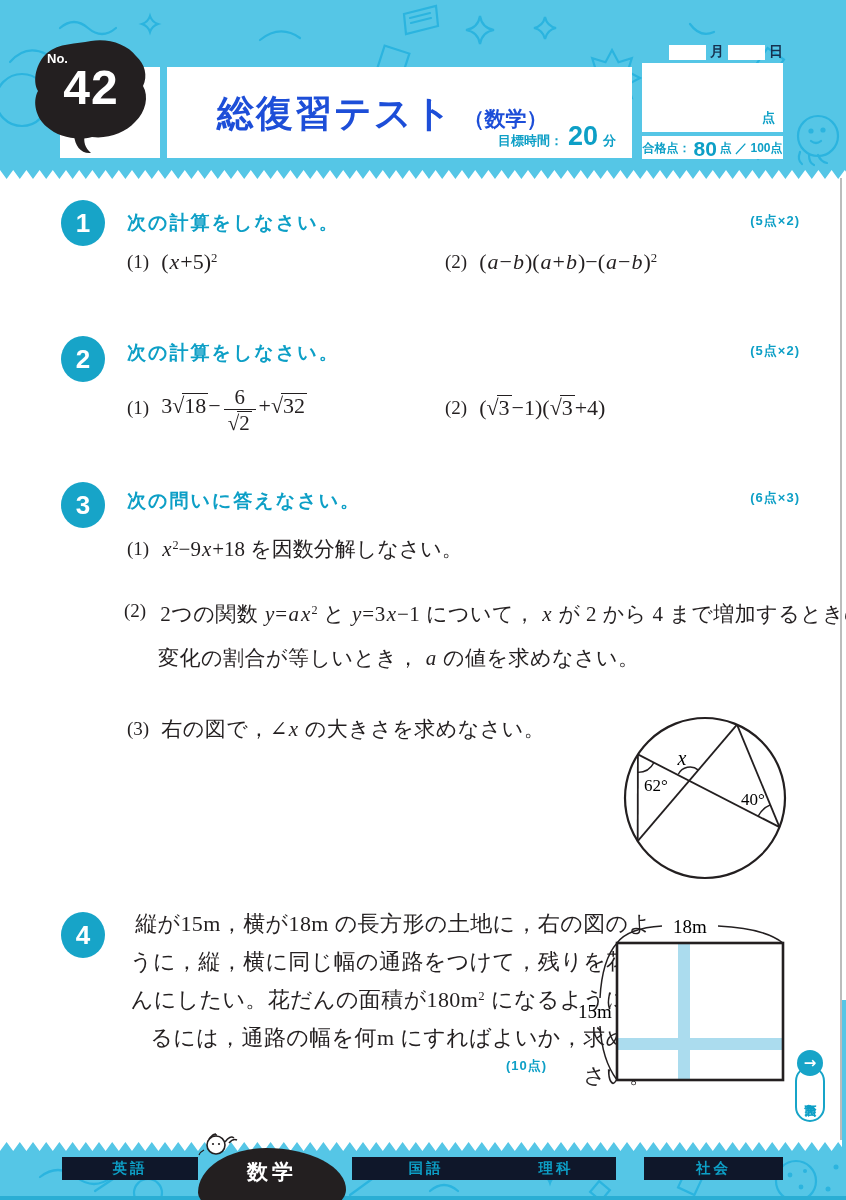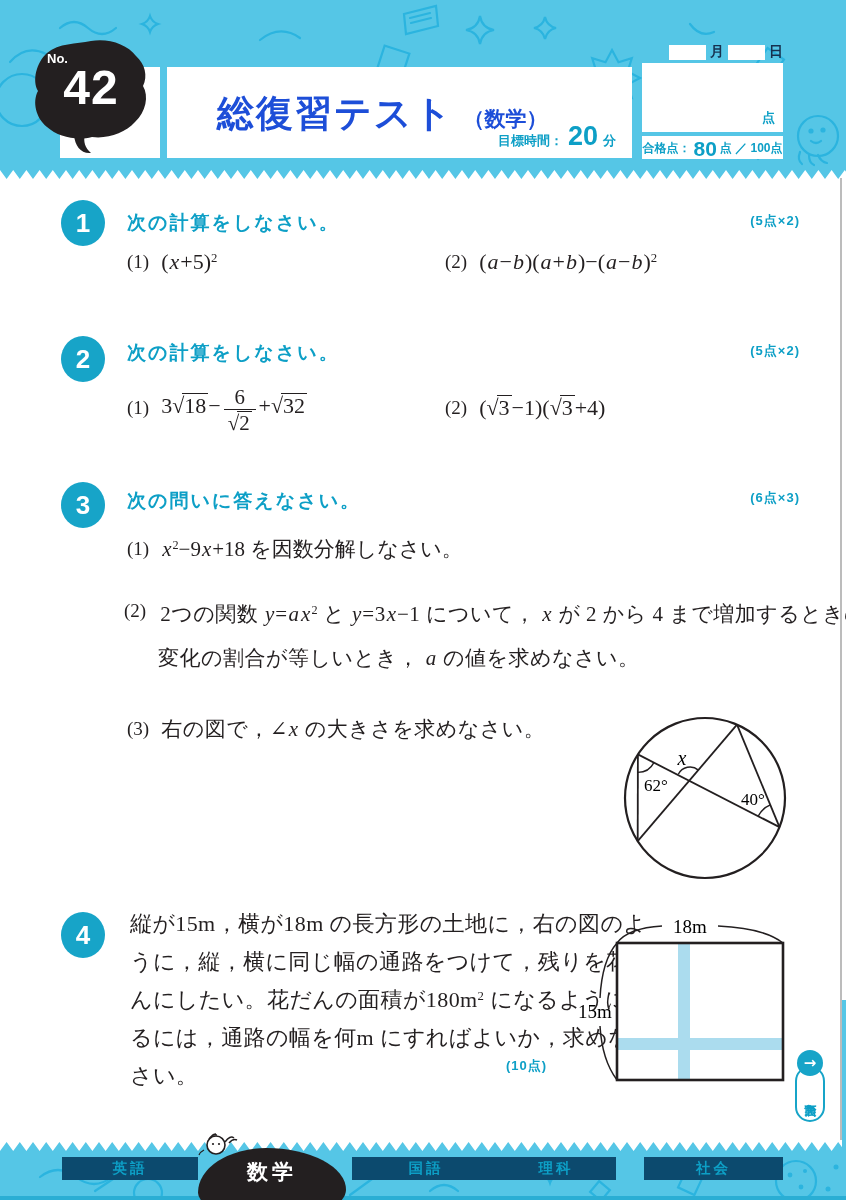--- a/index.html
+++ b/index.html
@@ -59,40 +59,40 @@
   .rsgn{display:inline-block;}
   .rad{display:inline-block;border-top:1.6px solid #231f20;padding:0 2px 0 2px;margin-left:-2px;line-height:1.12;}
   .mfrac{display:inline-flex;flex-direction:column;align-items:center;vertical-align:middle;
          line-height:1.15;margin:0 3px;transform:translateY(2px);font-size:0.95em;}
   .mfrac .num{padding:0 3px;}
   .mfrac .den{border-top:1.6px solid #231f20;padding:1px 4px 0 4px;}
   .jblock{position:absolute;}
   .jrow{display:flex;align-items:flex-start;gap:14px;}
   .jline{font-size:21px;white-space:nowrap;}
   .jline .mt{letter-spacing:0.5px;}
-  .p4line{font-size:22px;line-height:38px;white-space:nowrap;letter-spacing:0.4px;}
+  .p4line{font-size:22px;line-height:38px;white-space:nowrap;letter-spacing:0.4px;text-align:right;}
 
   
   .diagram{position:absolute;}
   .dg-label{font-family:"Liberation Serif",serif;}
 
   
   .back-circle{position:absolute;left:797px;top:1050px;width:26px;height:26px;border-radius:50%;
                background:#17a4c8;color:#fff;display:flex;align-items:center;justify-content:center;
                font-family:"DejaVu Sans",sans-serif;font-weight:bold;font-size:15px;z-index:6;}
   .back-capsule{position:absolute;left:795px;top:1066px;width:30px;height:56px;border:2px solid #17a4c8;
                 border-radius:17px;background:#fff;box-sizing:border-box;display:flex;align-items:flex-end;
                 justify-content:center;z-index:5;}
   .back-text{writing-mode:vertical-rl;text-orientation:upright;font-family:"Liberation Sans",sans-serif;
              font-weight:bold;font-size:12px;color:#0d9fc6;letter-spacing:2px;padding-bottom:6px;}
 
   
   .footer-band{position:absolute;left:0;top:1151px;width:846px;height:49px;background:#55c6e6;}
   .footer-band .darker{position:absolute;left:0;bottom:0;width:100%;height:4px;background:#2aaed4;}
-  .tab{position:absolute;top:1157px;height:23px;background:#0c4a6e;display:flex;align-items:center;
+  .tab{position:absolute;top:1157px;height:23px;background:#0f172a;display:flex;align-items:center;
        justify-content:center;font-family:"Liberation Sans",sans-serif;font-weight:bold;font-size:14.5px;
        color:#0d9fc6;letter-spacing:3px;z-index:4;}
   .tab-blob{position:absolute;left:198px;top:1148px;width:148px;height:72px;background:#231f20;
             border-radius:46% 54% 48% 52% / 62% 58% 42% 38%;z-index:5;display:flex;justify-content:center;}
   .tab-blob span{margin-top:10px;font-family:"Liberation Sans",sans-serif;font-weight:bold;font-size:21px;
                  color:#fff;letter-spacing:4px;}
   .edge-line{position:absolute;left:840px;top:178px;width:2px;height:962px;background:#bcbcbc;}
   .edge-cyan{position:absolute;left:842px;top:1000px;width:4px;height:160px;background:#55c6e6;}
 </style>
 </head>

